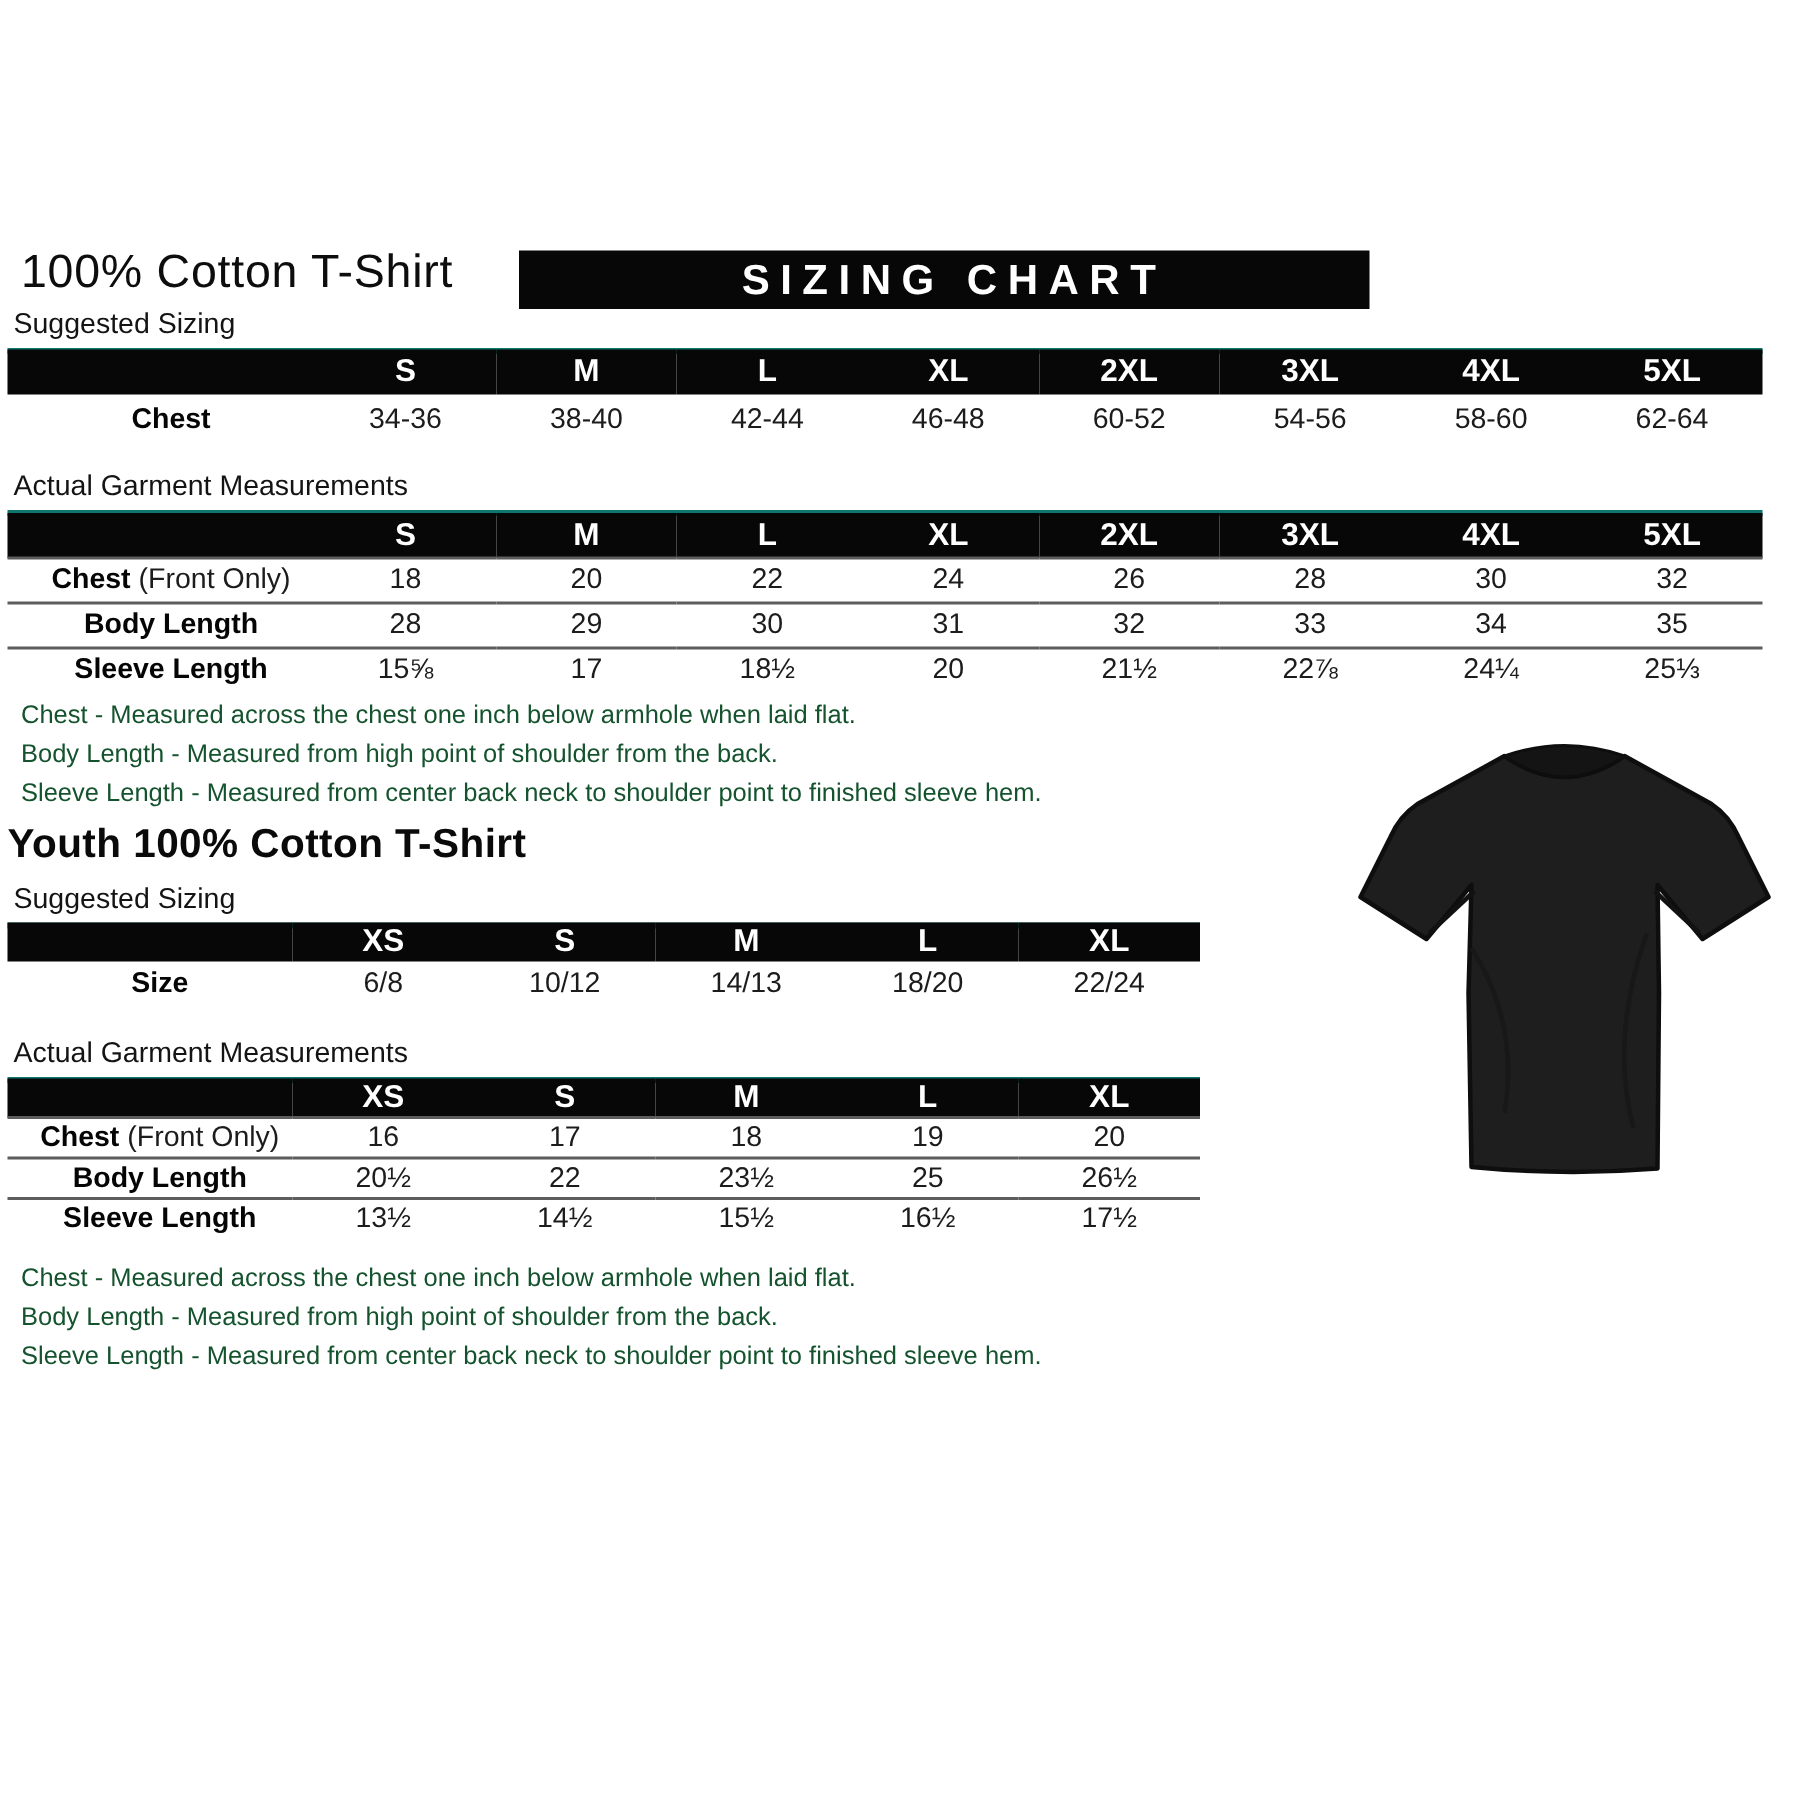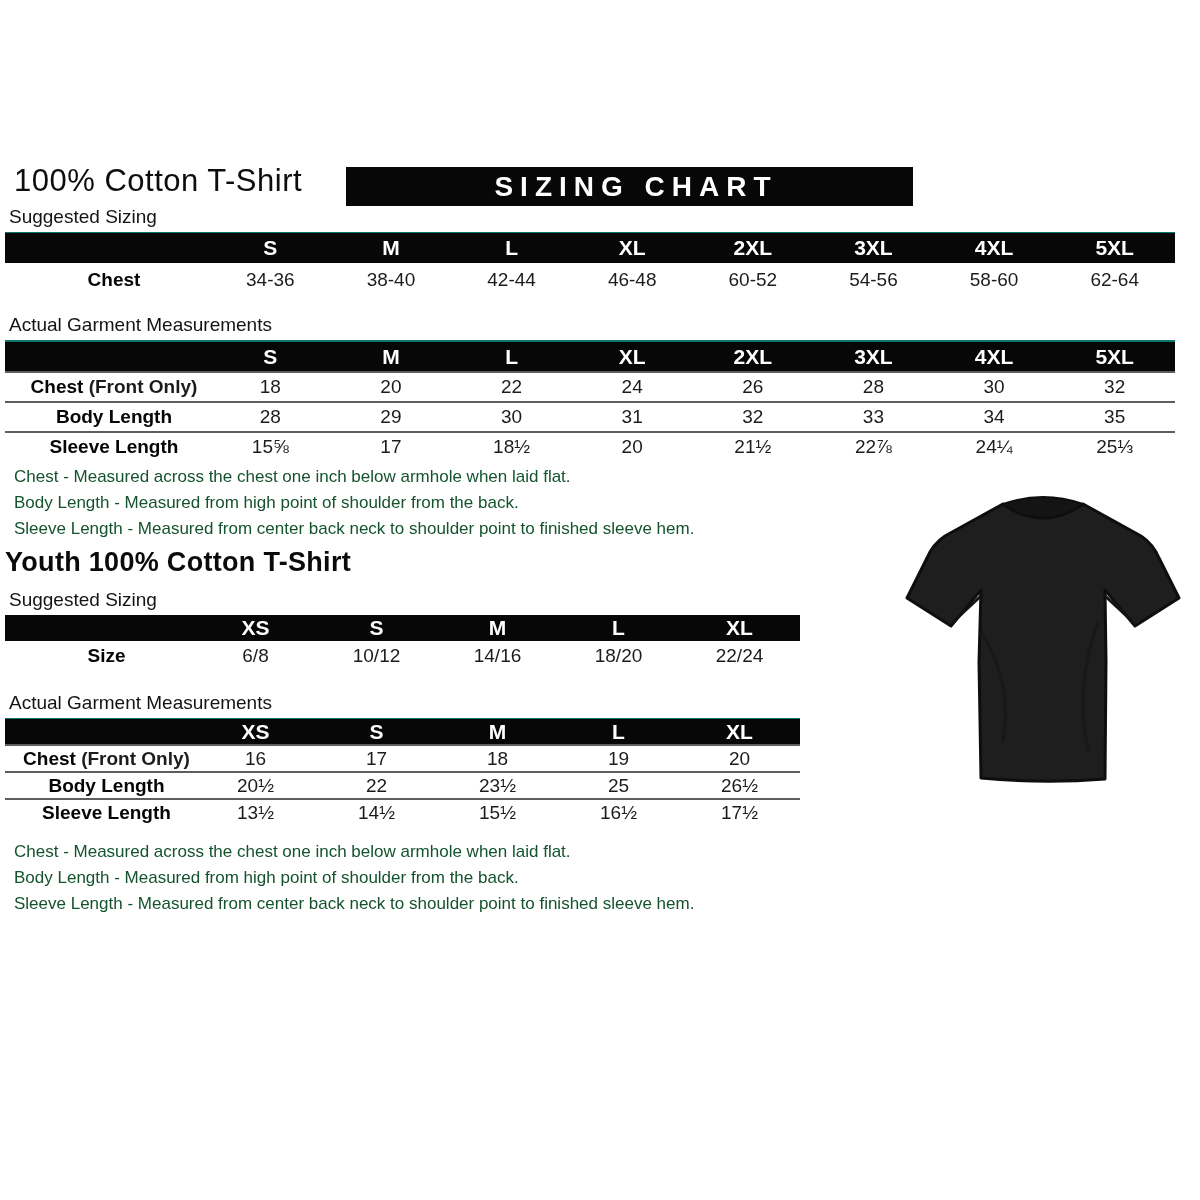--- a/index.html
+++ b/index.html
@@ -41,21 +41,21 @@
     background:#070707;color:#ffffff;
     font-size:21px;font-weight:bold;text-align:center;
     padding:0;
   }
   .size-tbl td{
     font-size:19px;text-align:center;color:#1c1c1c;
     padding:0;font-weight:500;
   }
   .size-tbl td.rowlabel{text-align:center;padding-left:13px;}
   .rowlabel .b{font-weight:bold;color:#050505;}
-  .rowlabel .rest{font-weight:bold;margin-top:44px;}
+  .rowlabel .rest{font-weight:normal;margin-top:44px;}
   .tbl-adult-sug{top:233px;width:1170px;}
   .tbl-adult-sug th{height:30px;}
   .tbl-adult-sug td{height:33px;}
   .tbl-adult-act{top:342px;width:1170px;}
   .tbl-adult-act th{height:29px;}
   .tbl-adult-act td{height:28px;}
   .tbl-youth-sug{top:615px;width:795px;}
   .tbl-youth-sug th{height:26px;}
   .tbl-youth-sug td{height:29px;}
   .tbl-youth-act{top:719px;width:795px;}
@@ -204,21 +204,21 @@
       <th>XS</th>
       <th>S</th>
       <th>M</th>
       <th>L</th>
       <th>XL</th>
     </tr>
     <tr>
       <td class="rowlabel"><span class="b">Size</span></td>
       <td>6/8</td>
       <td>10/12</td>
-      <td>14/16</td>
+      <td>14/13</td>
       <td>18/20</td>
       <td>22/24</td>
     </tr>
   </tbody>
     </table>
 
   <div class="section-label w-youth sl-4">Actual Garment Measurements</div>
   <table class="size-tbl tbl-youth-act ruled">
     <colgroup>
         <col style="width:190px">

